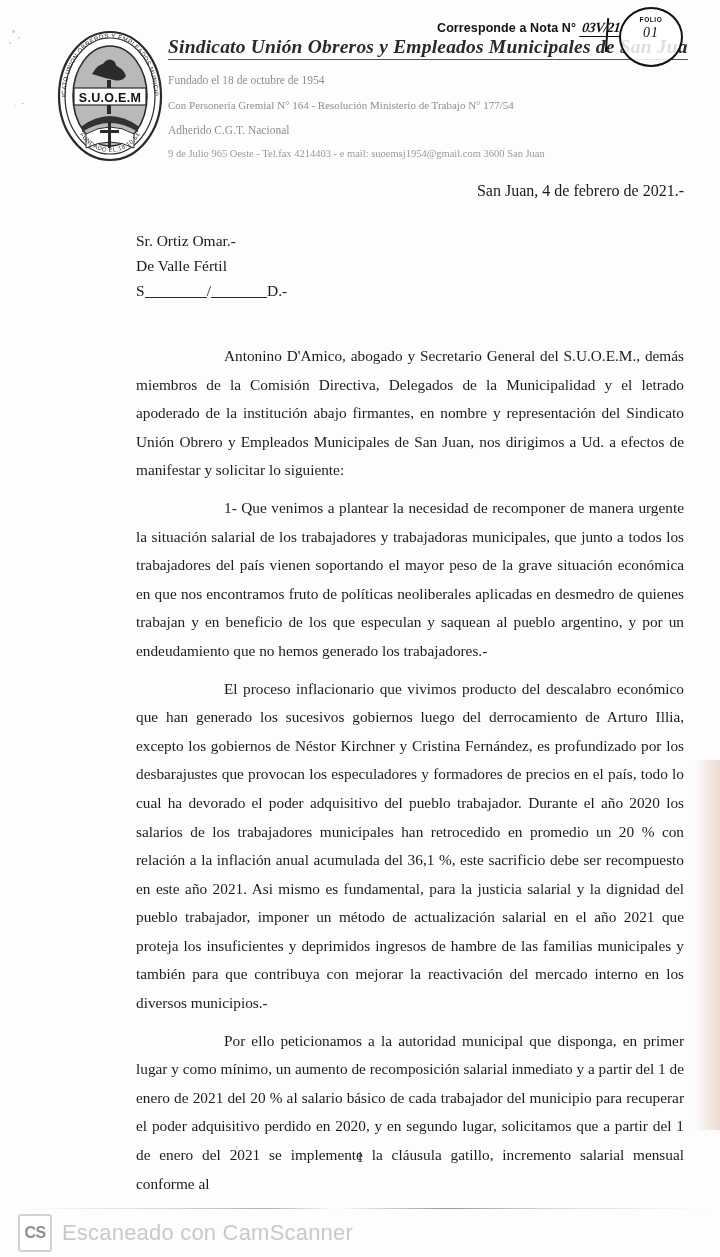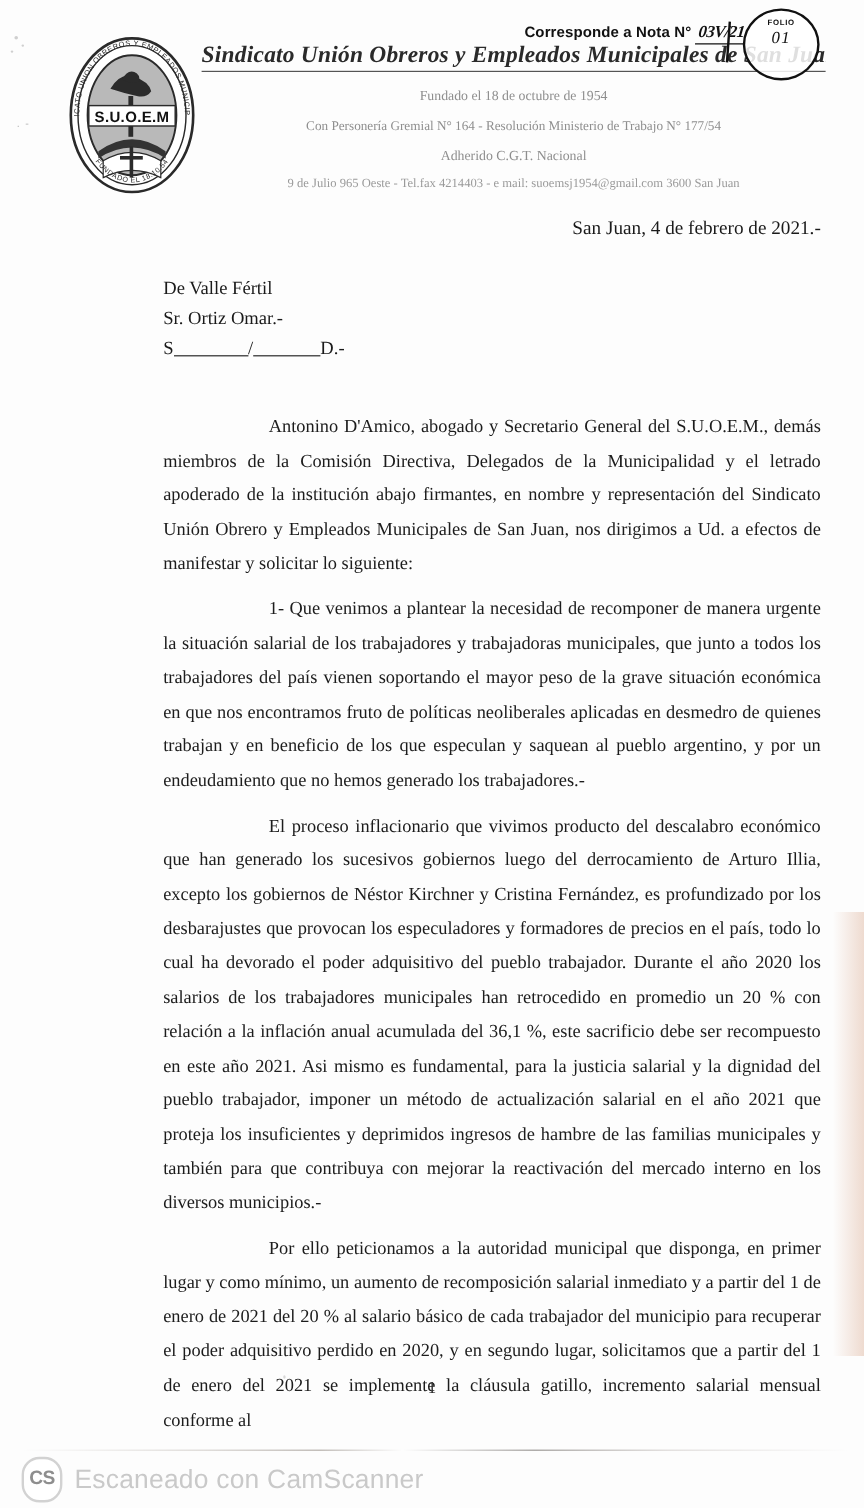--- a/index.html
+++ b/index.html
@@ -86,21 +86,21 @@
     border-bottom: 1.4px solid #555;
     padding-bottom: 1px;
     white-space: nowrap;
     overflow: hidden;
   }
 
   .org-line {
     position: absolute;
     width: 520px;
     left: 168px;
-    text-align: center;
+    text-align: left;
     font-family: "Liberation Serif", serif;
     font-size: 11.5px;
     color: #8e8e8e;
     white-space: nowrap;
     overflow: hidden;
   }
   .org-line.l1 { top: 74px; }
   .org-line.l2 { top: 99px; font-size: 11px; }
   .org-line.l3 { top: 124px; }
   .org-line.l4 {
@@ -220,21 +220,21 @@
   .camscanner {
     position: absolute;
     left: 18px; top: 1214px;
     display: flex;
     align-items: center;
     gap: 10px;
   }
   .cs-logo {
     width: 34px; height: 38px;
     border: 2.4px solid #d2d2d2;
-    border-radius: 15px;
+    border-radius: 3px;
     display: flex;
     align-items: center;
     justify-content: center;
     font-family: "Liberation Sans", sans-serif;
     font-weight: bold;
     font-size: 16px;
     color: #8e8e8e;
     background: #ffffff;
     letter-spacing: -0.5px;
   }
@@ -298,22 +298,22 @@
     <div class="folio-slash"></div>
     <div class="folio-circle">
       <div class="folio-label">FOLIO</div>
       <div class="folio-number">01</div>
     </div>
   </div>
 
   <div class="doc-date">San Juan, 4 de febrero de 2021.-</div>
 
   <div class="addressee">
+    <div>Sr. Ortiz Omar.-</div>
     <div>De Valle Fértil</div>
-    <div>Sr. Ortiz Omar.-</div>
     <div class="sdline">
       <span>S</span><span class="gap g1"></span><span>/</span><span class="gap g2"></span><span>D.-</span>
     </div>
   </div>
 
   <div class="body-text">
     <p>Antonino D'Amico, abogado y Secretario General del S.U.O.E.M., demás miembros de la Comisión Directiva, Delegados de la Municipalidad y el letrado apoderado de la institución abajo firmantes, en nombre y representación del Sindicato Unión Obrero y Empleados Municipales de San Juan, nos dirigimos a Ud. a efectos de manifestar y solicitar lo siguiente:</p>
     <p>1- Que venimos a plantear la necesidad de recomponer de manera urgente la situación salarial de los trabajadores y trabajadoras municipales, que junto a todos los trabajadores del país vienen soportando el mayor peso de la grave situación económica en que nos encontramos fruto de políticas neoliberales aplicadas en desmedro de quienes trabajan y en beneficio de los que especulan y saquean al pueblo argentino, y por un endeudamiento que no hemos generado los trabajadores.-</p>
     <p>El proceso inflacionario que vivimos producto del descalabro económico que han generado los sucesivos gobiernos luego del derrocamiento de Arturo Illia, excepto los gobiernos de Néstor Kirchner y Cristina Fernández, es profundizado por los desbarajustes que provocan los especuladores y formadores de precios en el país, todo lo cual ha devorado el poder adquisitivo del pueblo trabajador. Durante el año 2020 los salarios de los trabajadores municipales han retrocedido en promedio un 20 % con relación a la inflación anual acumulada del 36,1 %, este sacrificio debe ser recompuesto en este año 2021. Asi mismo es fundamental, para la justicia salarial y la dignidad del pueblo trabajador, imponer un método de actualización salarial en el año 2021 que proteja los insuficientes y deprimidos ingresos de hambre de las familias municipales y también para que contribuya con mejorar la reactivación del mercado interno en los diversos municipios.-</p>
     <p>Por ello peticionamos a la autoridad municipal que disponga, en primer lugar y como mínimo, un aumento de recomposición salarial inmediato y a partir del 1 de enero de 2021 del 20 % al salario básico de cada trabajador del municipio para recuperar el poder adquisitivo perdido en 2020, y en segundo lugar, solicitamos que a partir del 1 de enero del 2021 se implemente la cláusula gatillo, incremento salarial mensual conforme al</p>

